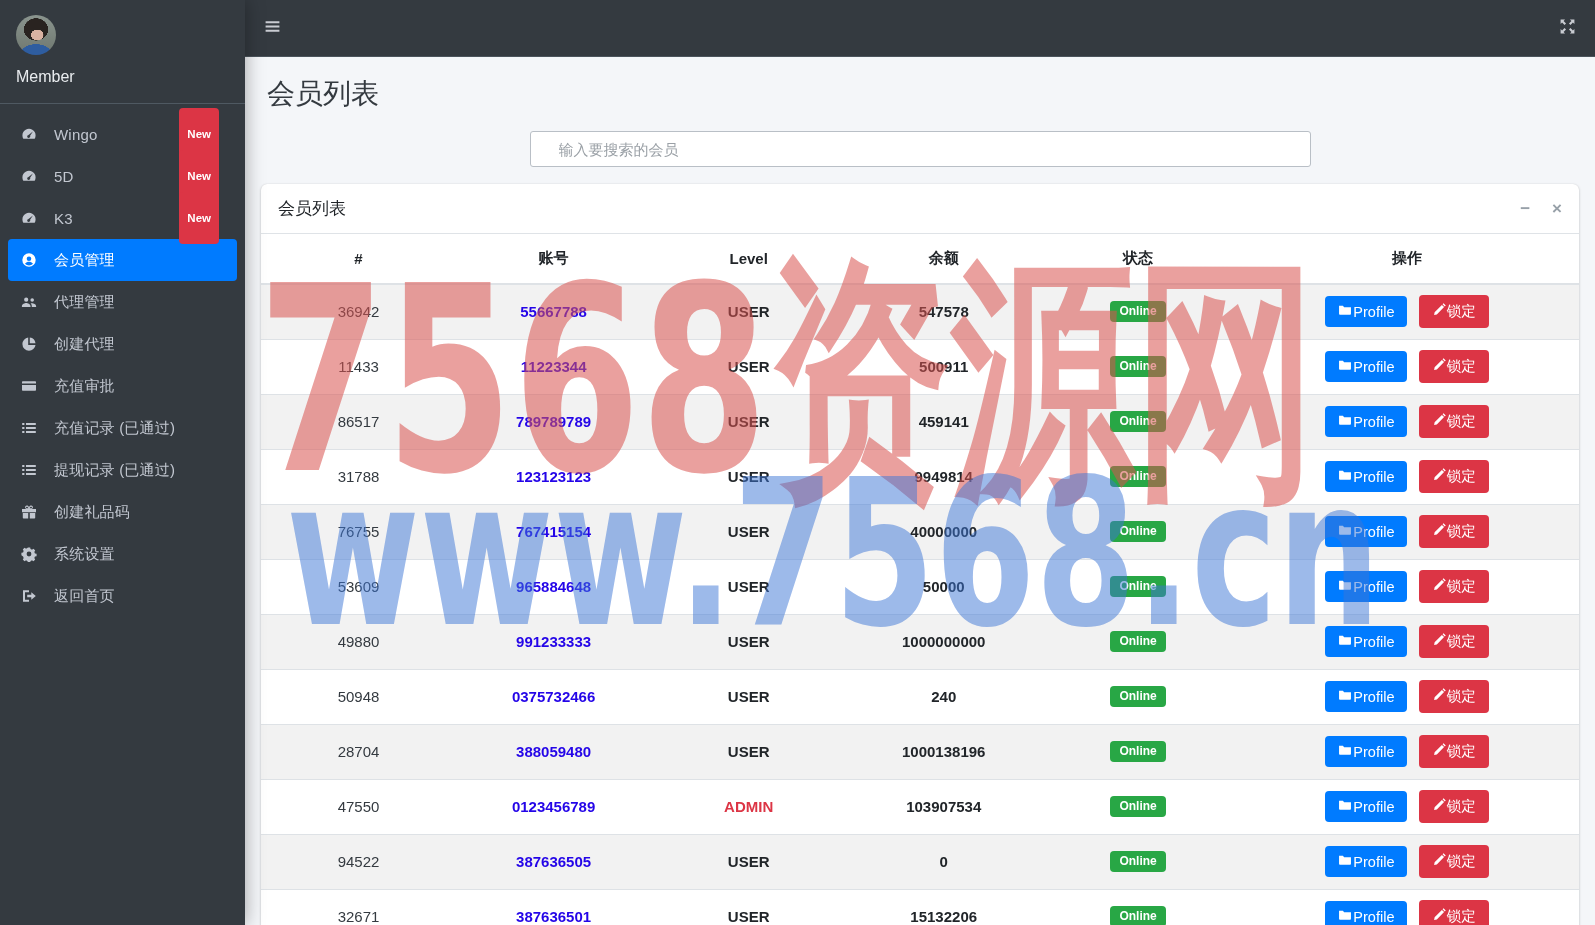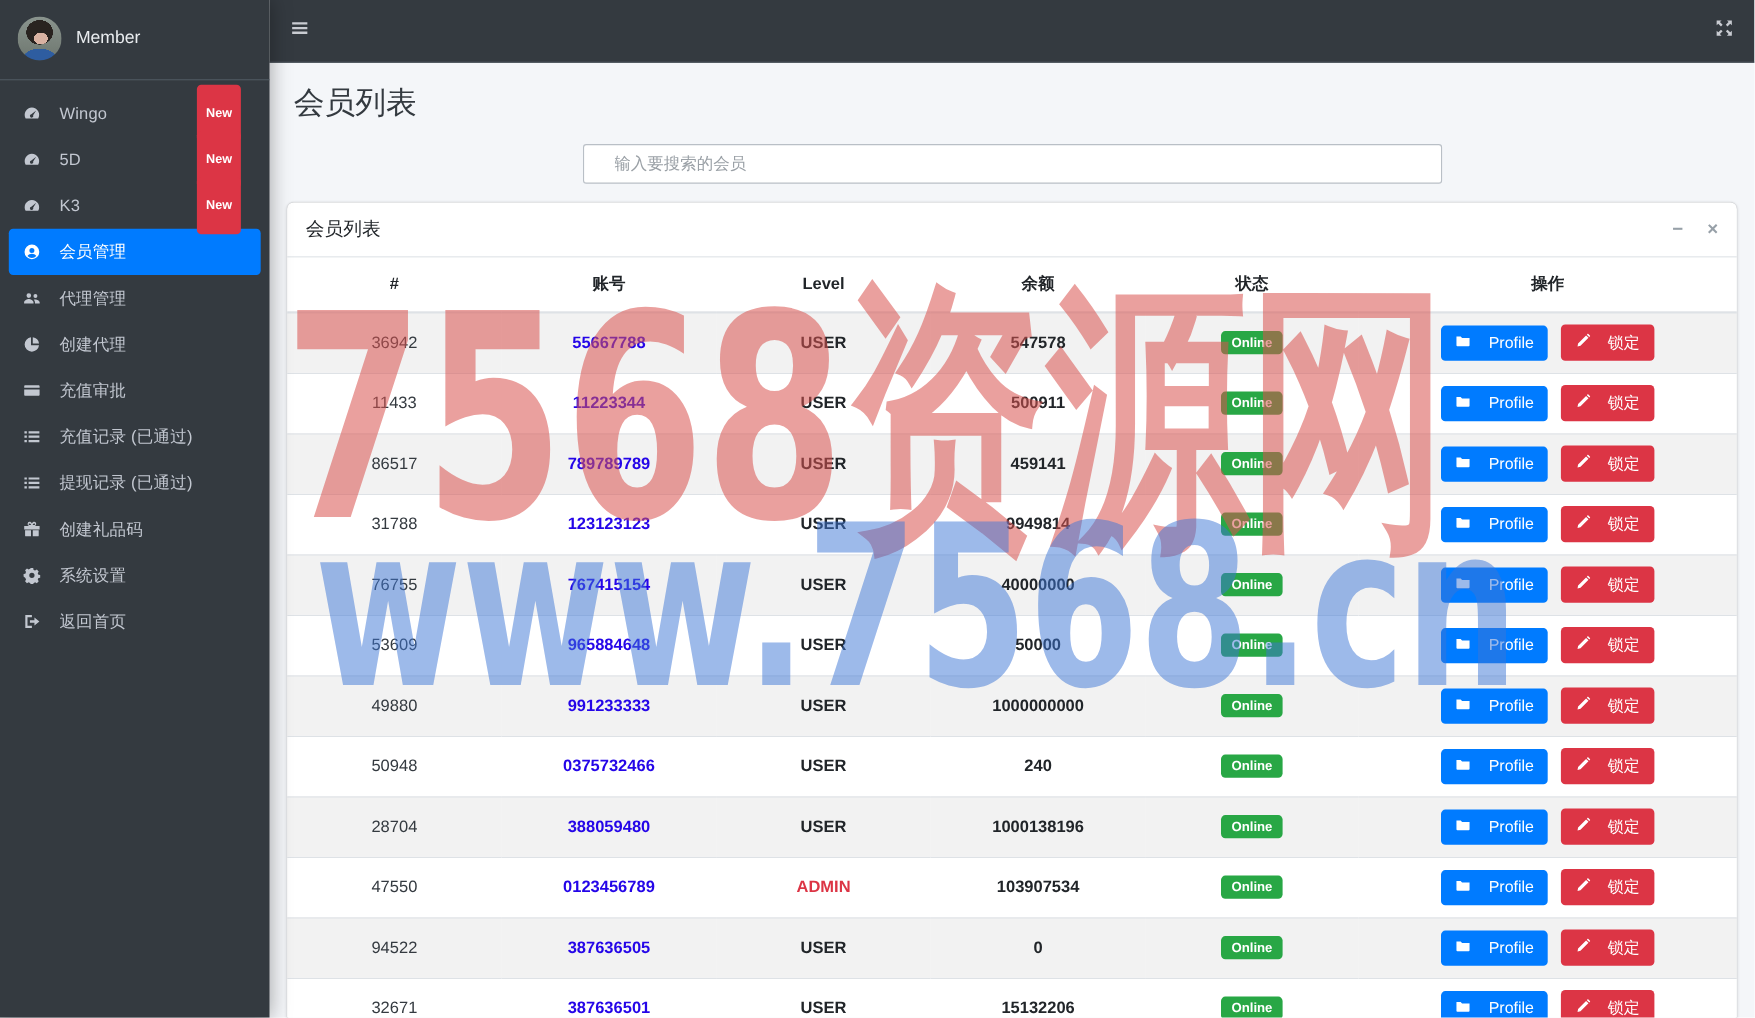--- a/index.html
+++ b/index.html
@@ -10,21 +10,21 @@
     position: relative;
     color:#212529;
   }
   
   .sidebar {
     position: fixed; left:0; top:0; width:245px; height:925px;
     background: var(--sidebar-bg, #343a40);
     color:#c2c7d0; z-index:10;
     box-shadow: 0 0 18px rgba(0,0,0,.35);
   }
-  .user-panel { display:flex; align-items:center; gap:13px; padding:15px 14px 17px 16px; border-bottom:1px solid #4f5962; }
+  .user-panel { display:flex; gap:13px; padding:15px 14px 17px 16px; border-bottom:1px solid #4f5962;flex-direction:column; }
   .avatar {
     width:40px; height:40px; border-radius:50%; flex:0 0 40px;
     background:
       radial-gradient(ellipse 62% 38% at 50% 96%, #2e5da0 0 60%, rgba(0,0,0,0) 61%),
       radial-gradient(ellipse 26% 22% at 53% 50%, #d9b2a2 0 60%, rgba(0,0,0,0) 61%),
       radial-gradient(ellipse 50% 46% at 50% 36%, #292320 0 60%, rgba(0,0,0,0) 61%),
       linear-gradient(180deg,#8a948e,#6e776f);
   }
   .user-name { font-size:16px; color:#e9ecef; }
   .nav { padding:9px 8px; }
@@ -62,21 +62,21 @@
   thead th { font-size:15px; font-weight:bold; text-align:center; padding:15px 8px; border-bottom:2px solid #dee2e6; color:#212529; }
   tbody td { text-align:center; height:55px; padding:0 8px; font-size:15px; border-top:1px solid #dee2e6; }
   tbody tr:nth-child(odd) { background:rgba(0,0,0,.05); }
   .c-id { color:#343a40; }
   .c-account { font-weight:bold; color: var(--link,#2405e8); cursor:pointer; }
   .c-level { font-weight:bold; }
   .c-level.admin { color: var(--danger,#dc3545); }
   .c-balance { font-weight:bold; }
   .status-badge { display:inline-block; background: var(--success,#28a745); color:#fff; font-size:12px; font-weight:bold; padding:4px 9px; border-radius:4px; line-height:1.1; }
   .c-actions { white-space:nowrap; }
-  .btn { display:inline-flex; align-items:center; gap:16px; color:#fff; font-size:14.5px; padding:7px 13px; border-radius:4px; border:none; cursor:pointer; font-family:inherit; }
+  .btn { display:inline-flex; align-items:center; gap:1px; color:#fff; font-size:14.5px; padding:7px 13px; border-radius:4px; border:none; cursor:pointer; font-family:inherit; }
   .btn svg { width:14px; height:14px; fill:#fff; }
   .btn-profile { background: var(--accent,#007bff); margin-right:7px; }
   .btn-lock { background: var(--danger,#dc3545); }
   
   .wm { position:absolute; z-index:50; pointer-events:none; font-weight:bold; white-space:nowrap; line-height:1; transform-origin:left top; font-family:"DejaVu Sans", sans-serif; }
   .wm-red { left:258px; top:252px; font-size:258px; color:var(--wm-red,#d9534f); opacity:.55; transform:scaleX(.71); }
   .wm-blue { left:286px; top:452px; font-size:204px; color:var(--wm-blue,#3d76d6); opacity:.5; transform:scaleX(.71); }
 </style>
 </head>
 <body>

